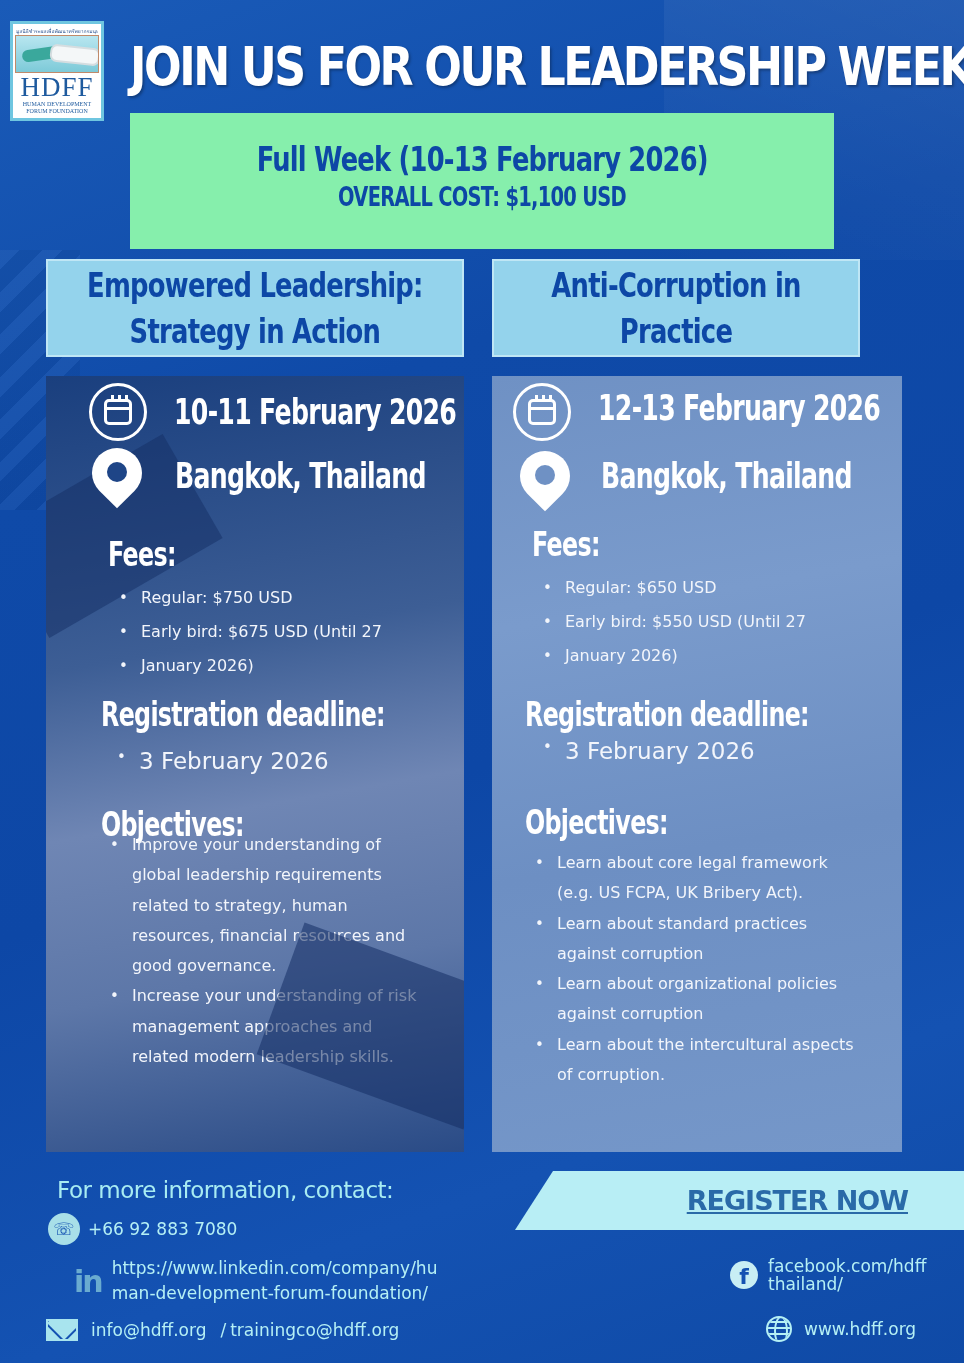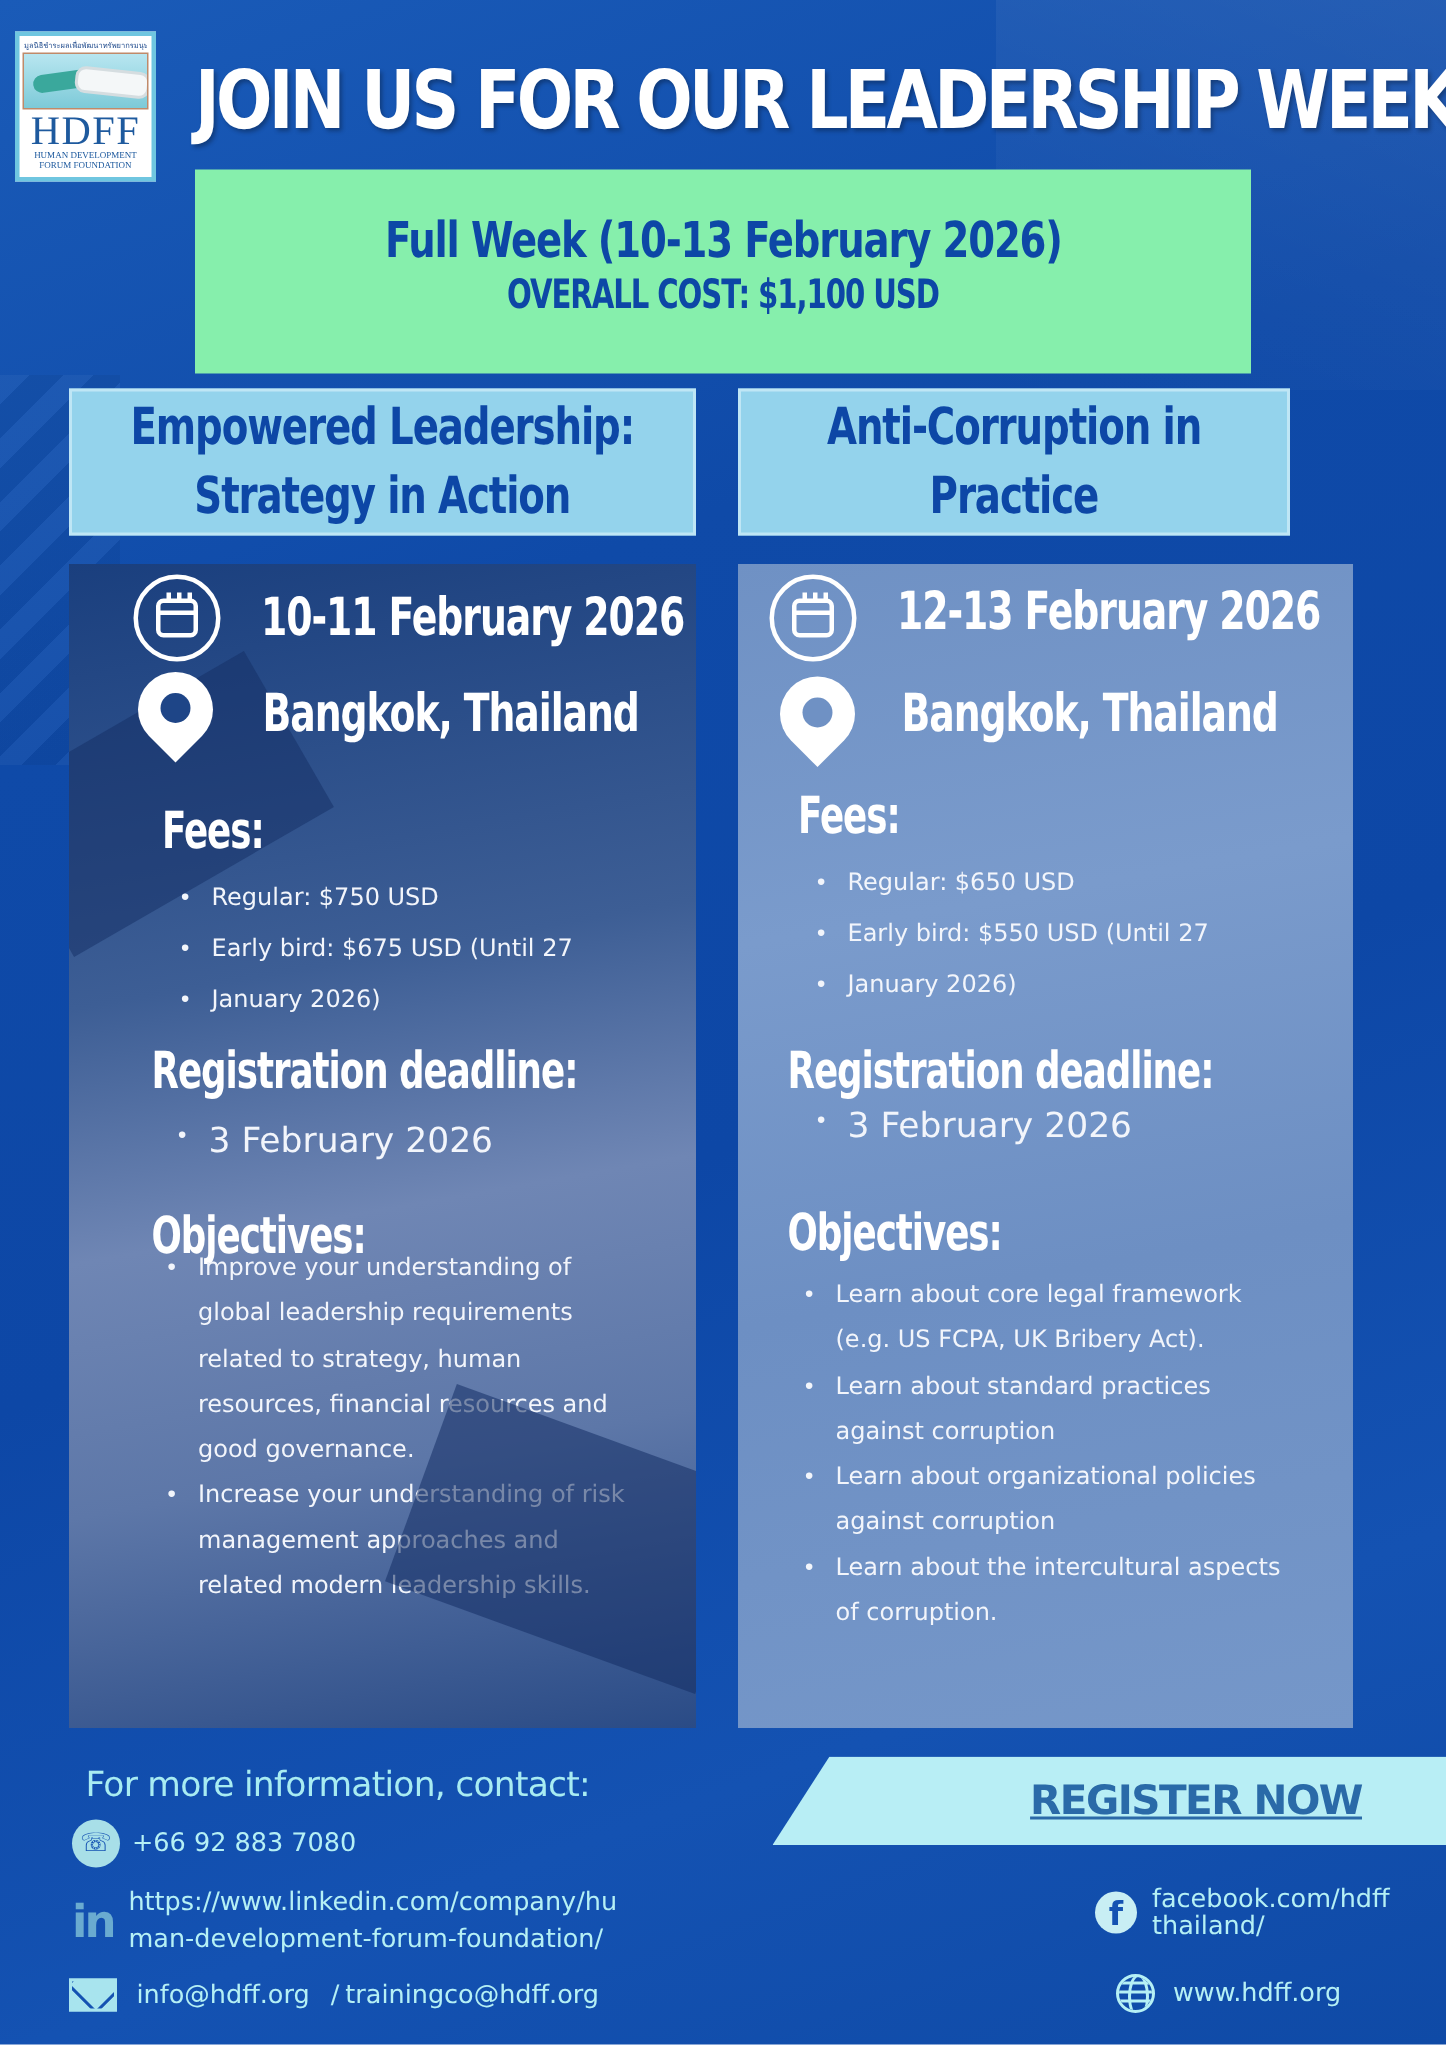--- a/index.html
+++ b/index.html
@@ -82,21 +82,21 @@
   ul.bl { position:absolute; list-style:none; color:#f2f5fb; font-family:"DejaVu Sans", sans-serif; font-size:16px; }
   ul.bl li { position:relative; padding-left:0; }
   ul.bl li::before { content:"•"; position:absolute; left:-22px; font-size:15px; }
   .fees li { line-height:34px; }
   .obj li { line-height:30.3px; }
 
   
   .contact-title { position:absolute; left:57px; top:1177px; font-size:23px; color:#a8ecf2; font-family:"DejaVu Sans", sans-serif; letter-spacing:-0.5px; }
   .ct-row { position:absolute; display:flex; align-items:center; color:#b5f0f5; font-family:"DejaVu Sans", sans-serif; font-size:17px; }
   .wa-icon { width:32px; height:32px; border-radius:50%; background:#a8dfe8; display:flex; align-items:center; justify-content:center; color:#1452b2; font-size:17px; font-weight:bold; }
-  .in-icon { font-weight:bold; color:#6aabd0; font-size:30px; font-family:"DejaVu Sans", sans-serif; letter-spacing:-2px; }
+  .in-icon { font-weight:bold; color:#6aabd0; font-size:30px; font-family:"DejaVu Sans", sans-serif; letter-spacing:-2px;margin-left:26px; }
   .mail-icon { width:32px; height:22px; border:2px solid #a8e4ee; background:#a8e4ee; position:relative; overflow:hidden; }
   .mail-icon::before { content:""; position:absolute; left:2px; top:-12px; width:24px; height:24px; border:2px solid #1452b2; transform:rotate(45deg); }
   .register {
     position:absolute; left:515px; top:1171px; width:449px; height:59px; background:#b8eef5;
     clip-path: polygon(38px 0, 100% 0, 100% 100%, 0 100%);
     display:flex; align-items:center; justify-content:flex-end; padding-right:56px;
   }
   .register span { font-family:"DejaVu Sans", sans-serif; font-weight:bold; font-size:27px; color:#2a6aa8; text-decoration:underline; letter-spacing:-1px; }
   .fb-icon { width:28px; height:28px; border-radius:50%; background:#c8eef4; color:#1452b2; font-weight:bold; font-size:22px; display:flex; align-items:flex-end; justify-content:center; overflow:hidden; line-height:24px; }
   .globe-icon { width:26px; height:26px; border-radius:50%; border:2px solid #b5f0f5; position:relative; overflow:hidden; }
@@ -224,16 +224,16 @@
 </div>
 
 <div class="ct-row" style="left:730px; top:1257px;">
   <div class="fb-icon">f</div>
   <div style="margin-left:10px; line-height:18px;">
     <div>facebook.com/hdff</div>
     <div>thailand/</div>
   </div>
 </div>
 
-<div class="ct-row" style="left:744px; top:1316px;align-items:center;">
+<div class="ct-row" style="left:766px; top:1316px;align-items:center;">
   <div class="globe-icon"></div>
   <span style="margin-left:12px;">www.hdff.org</span>
 </div>
 
 </body></html>

